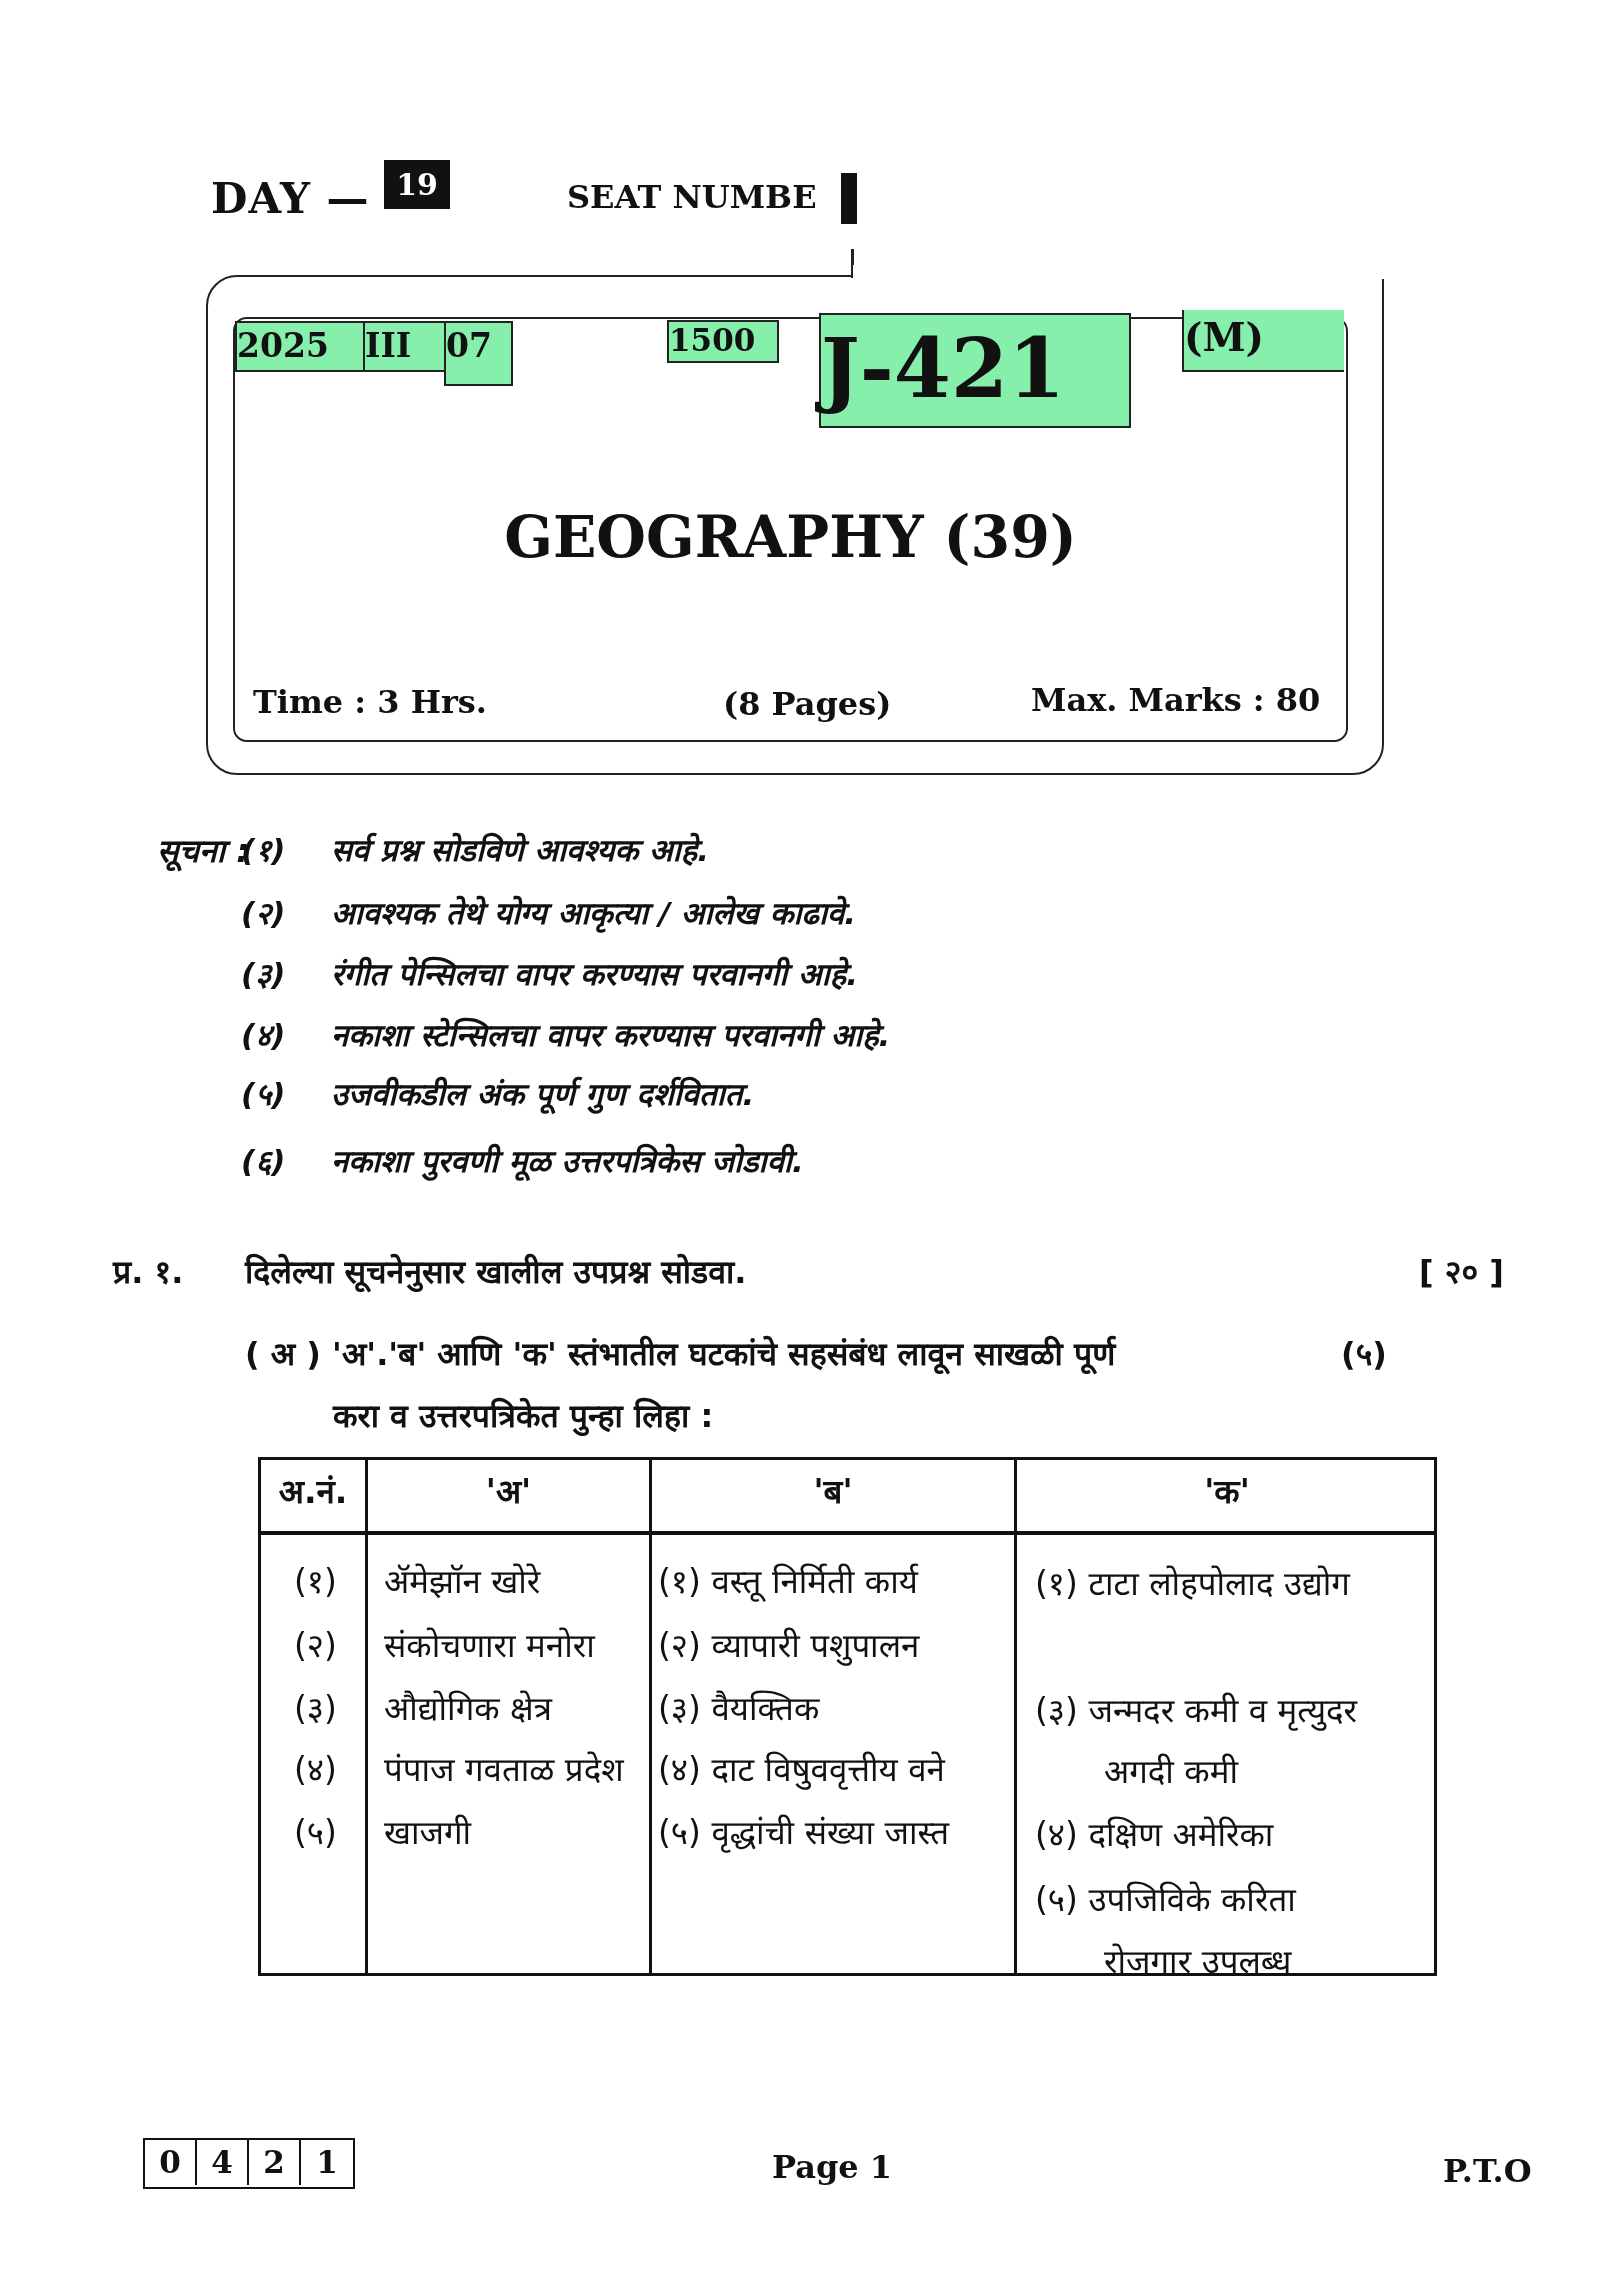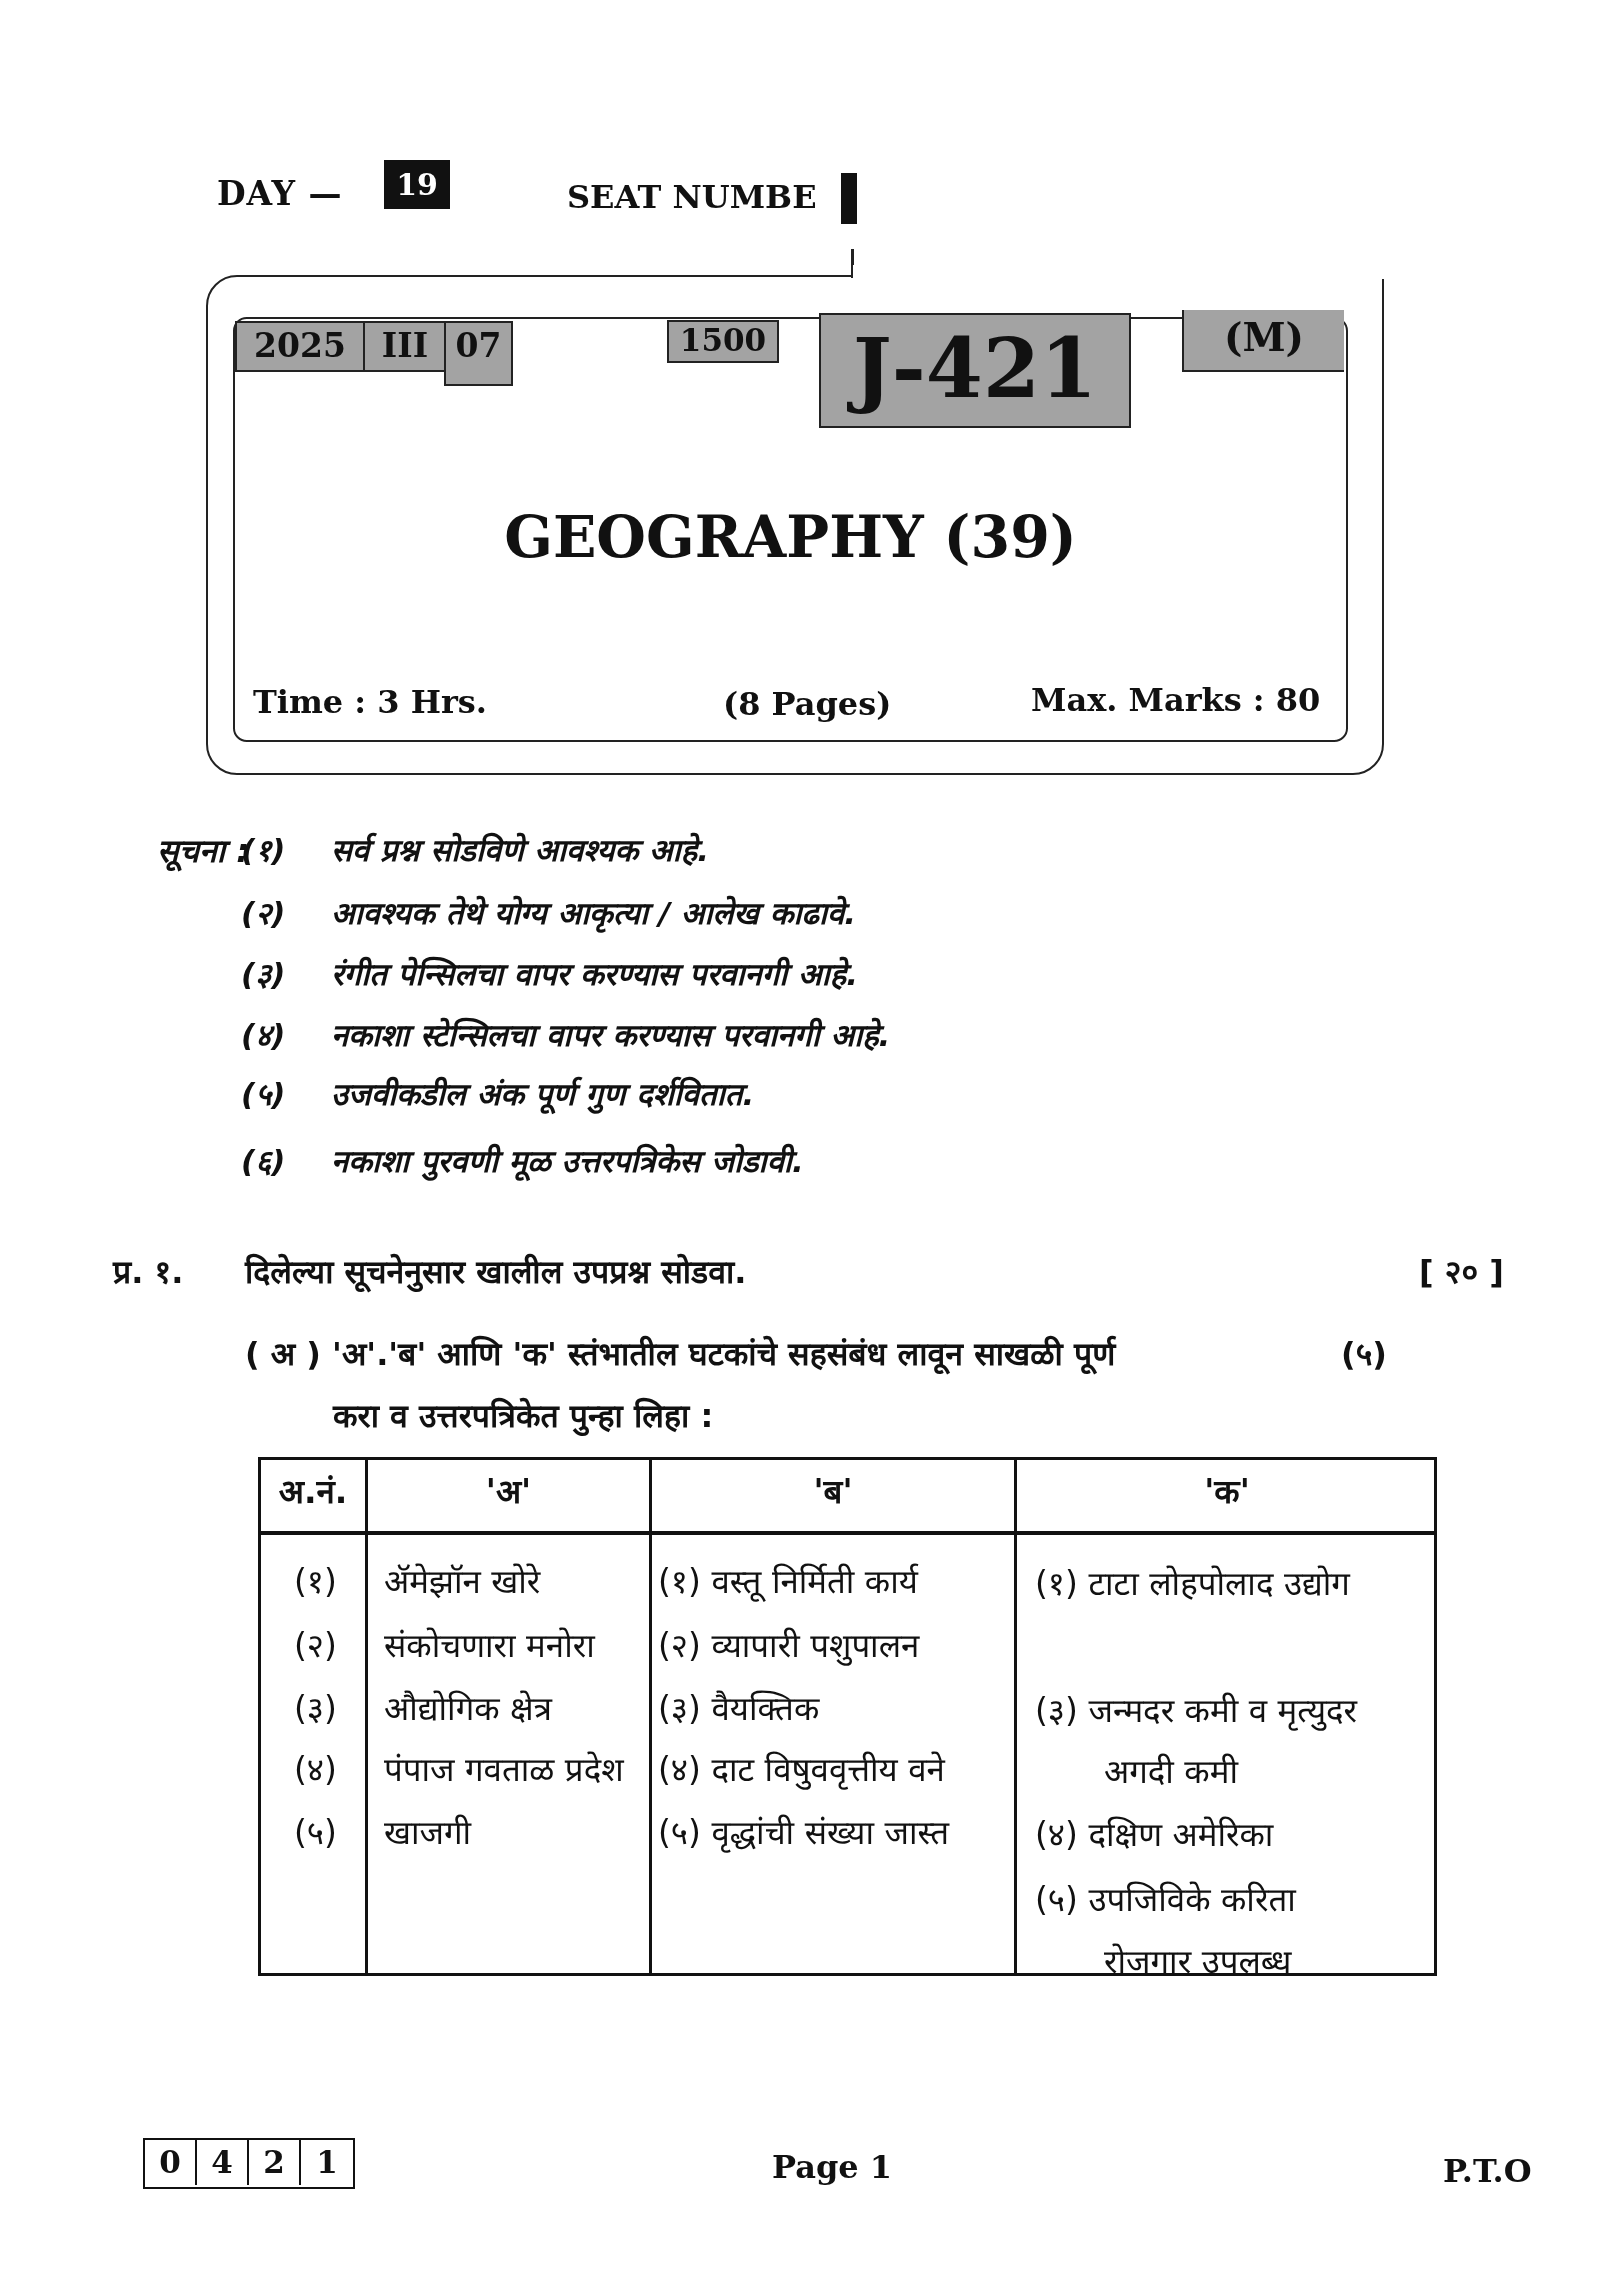--- a/index.html
+++ b/index.html
@@ -2,32 +2,32 @@
 <html><head>
 <meta charset="utf-8">
 <style>
   html, body { margin:0; padding:0; background:#ffffff; }
   body { width:1621px; height:2293px; position:relative; overflow:hidden; color:#111; }
   .serif { font-family: "DejaVu Serif", "Liberation Serif", serif; }
   .sans { font-family: "DejaVu Sans", "Liberation Sans", sans-serif; }
   .abs { position:absolute; }
 
   
-  #day-label { left:217px; top:174px; font-size:33px; font-weight:bold; letter-spacing:1px; }
+  #day-label { left:211px; top:174px; font-size:42px; font-weight:bold; letter-spacing:1px; }
   #day-box { left:384px; top:160px; width:66px; height:49px; background:#111; color:#fff; font-size:30px; font-weight:bold; text-align:center; line-height:49px; }
   #seat-label { left:567px; top:178px; font-size:32px; font-weight:bold; }
   #seat-mark { left:841px; top:173px; width:15.7px; height:51px; background:#111; }
   #seat-tick { left:851px; top:249px; width:2.9px; height:29px; background:#222; }
 
   
   #outer-frame { left:206px; top:275px; width:1178px; height:500px; border:2.9px solid #222; border-radius:31px; border-top-right-radius:0; box-sizing:border-box; }
   #outer-frame-cover { left:853px; top:265px; width:549px; height:13.7px; background:#fff; }
   #inner-frame { left:233px; top:317px; width:1115px; height:425px; border:2.9px solid #222; border-radius:13.7px; box-sizing:border-box; }
 
-  .cell { position:absolute; border:2.9px solid #222; box-sizing:border-box; text-align:center; font-weight:bold; background:#a3a3a3; }
+  .cell { position:absolute; border:2.9px solid #222; box-sizing:border-box; font-weight:bold; background:#86efac; }
   #c-year { left:235px; top:321px; width:130px; height:51px; font-size:33px; line-height:45px; }
   #c-series { left:363px; top:321px; width:84px; height:51px; font-size:33px; line-height:45px; }
   #c-code { left:444px; top:321px; width:69px; height:65px; font-size:33px; line-height:45px; }
   #c-count { left:667px; top:320px; width:112px; height:43px; font-size:31px; line-height:37px; }
   #c-paper { left:819px; top:313px; width:312px; height:115px; font-size:82px; line-height:106px; }
   #c-medium { left:1182px; top:310px; width:162px; height:62px; font-size:39px; line-height:55px; border-right:none; border-top:none; }
 
   #subject-title { left:233px; top:503px; width:1115px; text-align:center; font-size:57px; font-weight:bold; }
   #time-label { left:253px; top:683px; font-size:32px; font-weight:bold; }
   #pages-label { left:723px; top:685px; font-size:32px; font-weight:bold; }

